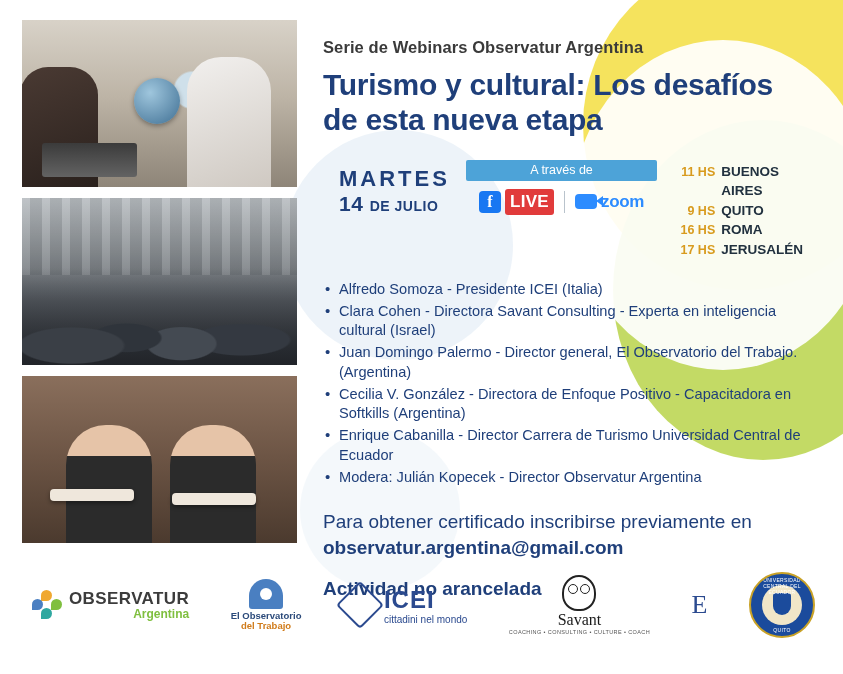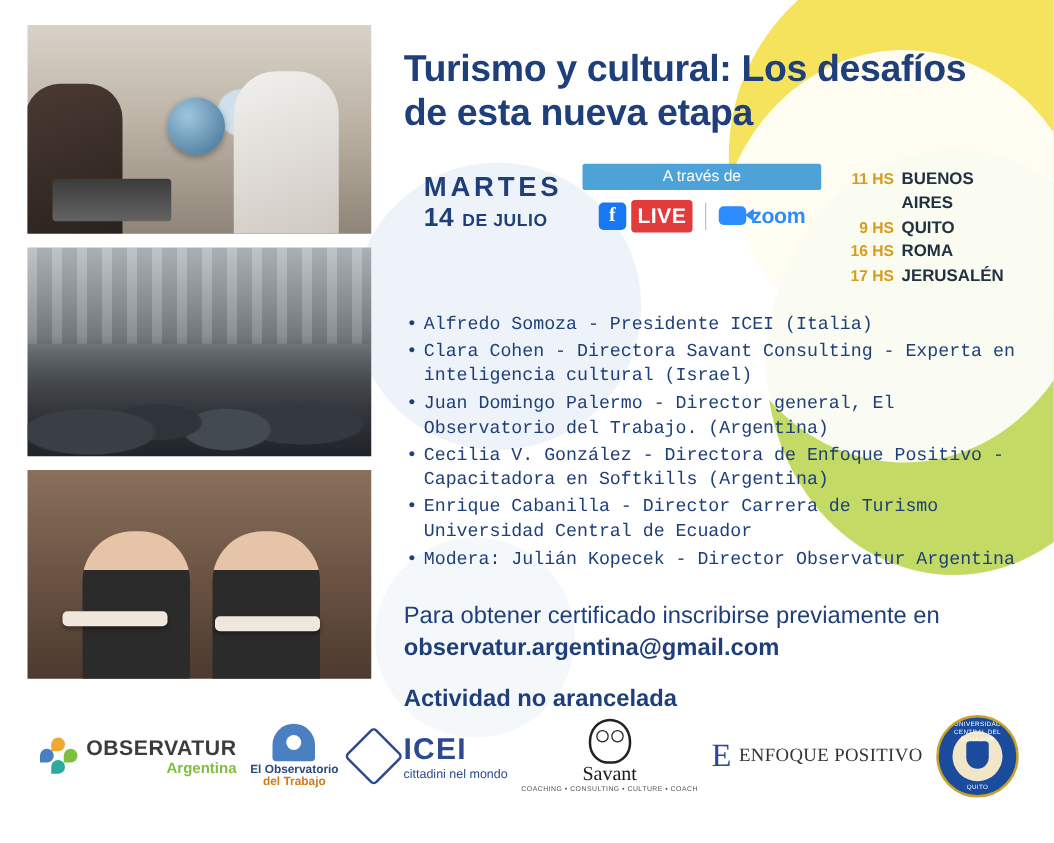--- a/index.html
+++ b/index.html
@@ -314,21 +314,20 @@
     padding: 0;
     color: #1f3f7a;
   }
   ul.speakers li {
     position: relative;
     padding-left: 16px;
     font-size: 14.6px;
     line-height: 1.32;
     margin-bottom: 3px;
     max-width: 480px;
-    font-family: Liberation Mono, monospace;
   }
   ul.speakers li::before {
     content: "•";
     position: absolute;
     left: 2px;
     top: -1px;
     font-size: 15px;
   }
 
   .para {
@@ -545,20 +544,21 @@
     <div class="photo photo-3">
       <div class="person p-left"></div>
       <div class="person p-right"></div>
       <div class="tray tray-l"></div>
       <div class="tray tray-r"></div>
     </div>
   </div>
 
   <div class="content">
 
+    <div class="kicker">Serie de Webinars Observatur Argentina</div>
     <div class="headline">Turismo y cultural: Los desafíos de esta nueva etapa</div>
 
     <div class="date-row">
 
       <div class="date-block">
         <div class="date-day">MARTES</div>
         <div class="date-num">
           <span>14</span>
           <span class="small">DE JULIO</span>
         </div>
@@ -651,21 +651,20 @@
       </div>
 
       <div class="savant">
         <div class="owl"></div>
         <div class="name">Savant</div>
         <div class="tag">COACHING • CONSULTING • CULTURE • COACH</div>
       </div>
 
       <div class="enfoque">
         <div class="enf-e">E</div>
-        <div class="enf-text">ENFOQUE POSITIVO</div>
       </div>
 
       <div class="ucentral">
         <div class="inner"></div>
         <div class="crest"></div>
         <div class="ring-text">
           <div class="top">UNIVERSIDAD CENTRAL DEL ECUADOR</div>
           <div class="bot">QUITO</div>
         </div>
       </div>

